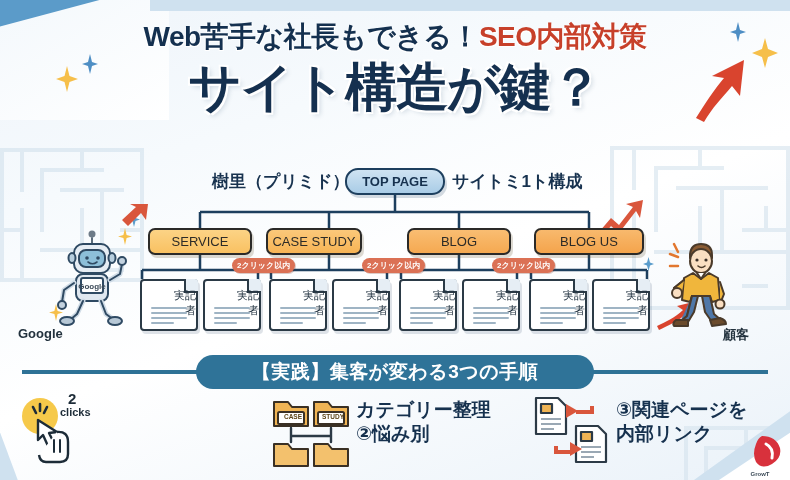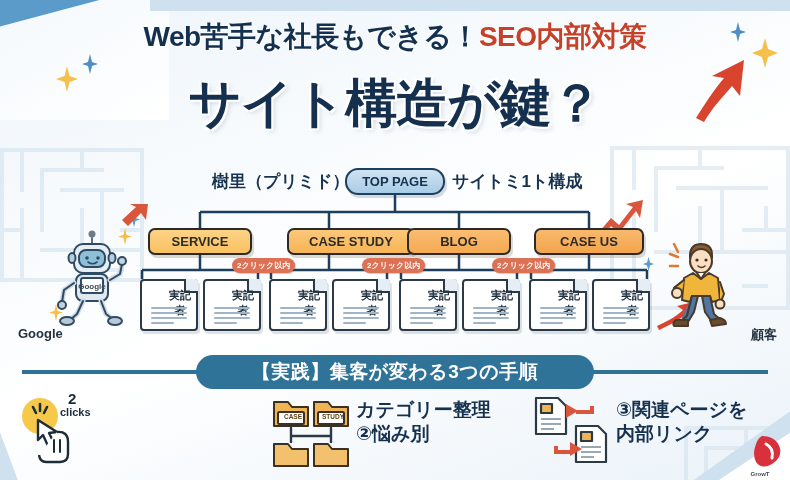--- a/index.html
+++ b/index.html
@@ -52,21 +52,21 @@
 
   
   .header { position:absolute; left:0; top:18px; width:790px; text-align:center; }
   .hl1 {
     font-size:28px; font-weight:bold; color:#14304f;
     letter-spacing:-.5px; white-space:nowrap;
     text-shadow: 1px 1px 0 #fff, -1px 1px 0 #fff;
   }
   .hl1 .accent { color:#c7402a;margin-top:20px; }
   .hl2 {
-    margin-top:20px;
+    margin-top:4px;
     font-size:52px; font-weight:bold; color:#15304f;
     letter-spacing:-1px; white-space:nowrap; line-height:1.05;
     text-shadow: 2px 2px 0 #ffffff, -2px 2px 0 #ffffff, 2px -2px 0 #ffffff,
                  -2px -2px 0 #ffffff, 3px 3px 5px rgba(30,60,95,.18);
   }
 
   
   .spark { position:absolute; }
   .spark svg { display:block; }
 
@@ -87,25 +87,25 @@
     background:linear-gradient(180deg,#cfe3f2,#a9cce6);
     border:2px solid #1d3f5e; border-radius:13px;
     display:flex; align-items:center; justify-content:center;
     font-size:13px; font-weight:bold; color:#16314e;
     box-shadow:2px 3px 0 rgba(25,60,95,.18);
   }
   .cat {
     position:absolute; top:228px; height:27px;
     border:2px solid #2b2a28; border-radius:7px;
     display:flex; align-items:center; justify-content:center;
-    font-size:13px; font-weight:bold; color:#2d2b27;
+    font-size:13px; font-weight:normal; color:#2d2b27;
     box-shadow:2px 3px 0 rgba(90,70,30,.20);
   }
   .cat.c0 { left:148px; width:104px; background:linear-gradient(180deg,#fcd385,#f9c162); }
-  .cat.c1 { left:287px; width:128px; background:linear-gradient(180deg,#fbc87a,#f7b455); }
+  .cat.c1 { left:266px; width:96px; background:linear-gradient(180deg,#fbc87a,#f7b455); }
   .cat.c2 { left:407px; width:104px; background:linear-gradient(180deg,#f9bd72,#f5a951); }
   .cat.c3 { left:534px; width:110px; background:linear-gradient(180deg,#f8b96d,#f4a44c); }
 
   .badge {
     position:absolute; top:258px; height:15px; padding:0 5px;
     background:#db7155; border-radius:8px;
     display:flex; align-items:center; justify-content:center;
     font-size:8px; font-weight:bold; color:#fff; white-space:nowrap;
     box-shadow:1px 1px 0 rgba(120,50,35,.25);
   }
@@ -115,39 +115,39 @@
     background:#fff; border:2px solid #2b3a46;
     border-radius:4px;
     box-shadow:2px 3px 0 rgba(40,70,100,.15);
   }
   .doc .fold {
     position:absolute; right:-2px; top:-2px; width:14px; height:14px;
     background:#e6eef5; border-left:2px solid #2b3a46; border-bottom:2px solid #2b3a46;
     border-top-right-radius:3px;
   }
   .doc .dtitle {
-    position:absolute; left:0; right:0; top:7px; text-align:center;
-    font-size:11px; font-weight:bold; color:#20313f;padding-left:22px;
+    position:absolute; left:0; right:0; top:7px; text-align:right;
+    font-size:11px; font-weight:normal; color:#20313f;padding-left:22px;
   }
   .doc .lines { position:absolute; left:9px; right:9px; top:26px; }
   .doc .lines i { display:block; height:1.5px; background:#9fb4c4; margin-bottom:3.5px; border-radius:1px; }
   .doc .lines i:nth-child(4) { width:65%; }
 
   .connector { position:absolute; left:0; top:0; width:790px; height:190px; pointer-events:none; }
 
   
   .char-google { position:absolute; left:52px; top:228px; }
   .lbl-google {
     position:absolute; left:18px; top:326px;
     font-size:13px; font-weight:bold; color:#22313d;
   }
   .char-cust { position:absolute; left:668px; top:238px; }
   .lbl-cust {
     position:absolute; left:723px; top:326px;
-    font-size:13px; font-weight:bold; color:#22313d;margin-left:28px;
+    font-size:13px; font-weight:bold; color:#22313d;
   }
 
   
   .banner-wrap { position:absolute; left:0; top:355px; width:790px; height:34px; }
   .band-l { position:absolute; left:22px; top:15px; width:185px; height:4px; background:#2e7296; }
   .band-r { position:absolute; right:22px; top:15px; width:175px; height:4px; background:#2e7296; }
   .banner {
     position:absolute; left:196px; top:0; width:398px; height:34px;
     background:#2f7398; border-radius:17px;
     display:flex; align-items:center; justify-content:center;
@@ -313,21 +313,21 @@
         <path d="M459 95 V110 M401 110 H517 M401 110 V119 M517 110 V119"></path>
         <path d="M589 95 V110 M531 110 H647 M531 110 V119 M647 110 V119"></path>
       </g>
     </svg>
 
     <div class="node-top">TOP PAGE</div>
 
     <div class="cat c0">SERVICE</div>
     <div class="cat c1">CASE STUDY</div>
     <div class="cat c2">BLOG</div>
-    <div class="cat c3">CASE US</div>
+    <div class="cat c3">BLOG US</div>
 
     <div class="badge" style="left:232px;">2クリック以内</div>
     <div class="badge" style="left:362px;">2クリック以内</div>
     <div class="badge" style="left:492px;">2クリック以内</div>
 
     <div class="doc" style="left:140px;">
       <div class="fold"></div>
       <div class="dtitle">実記者</div>
       <div class="lines">
           <i></i>

